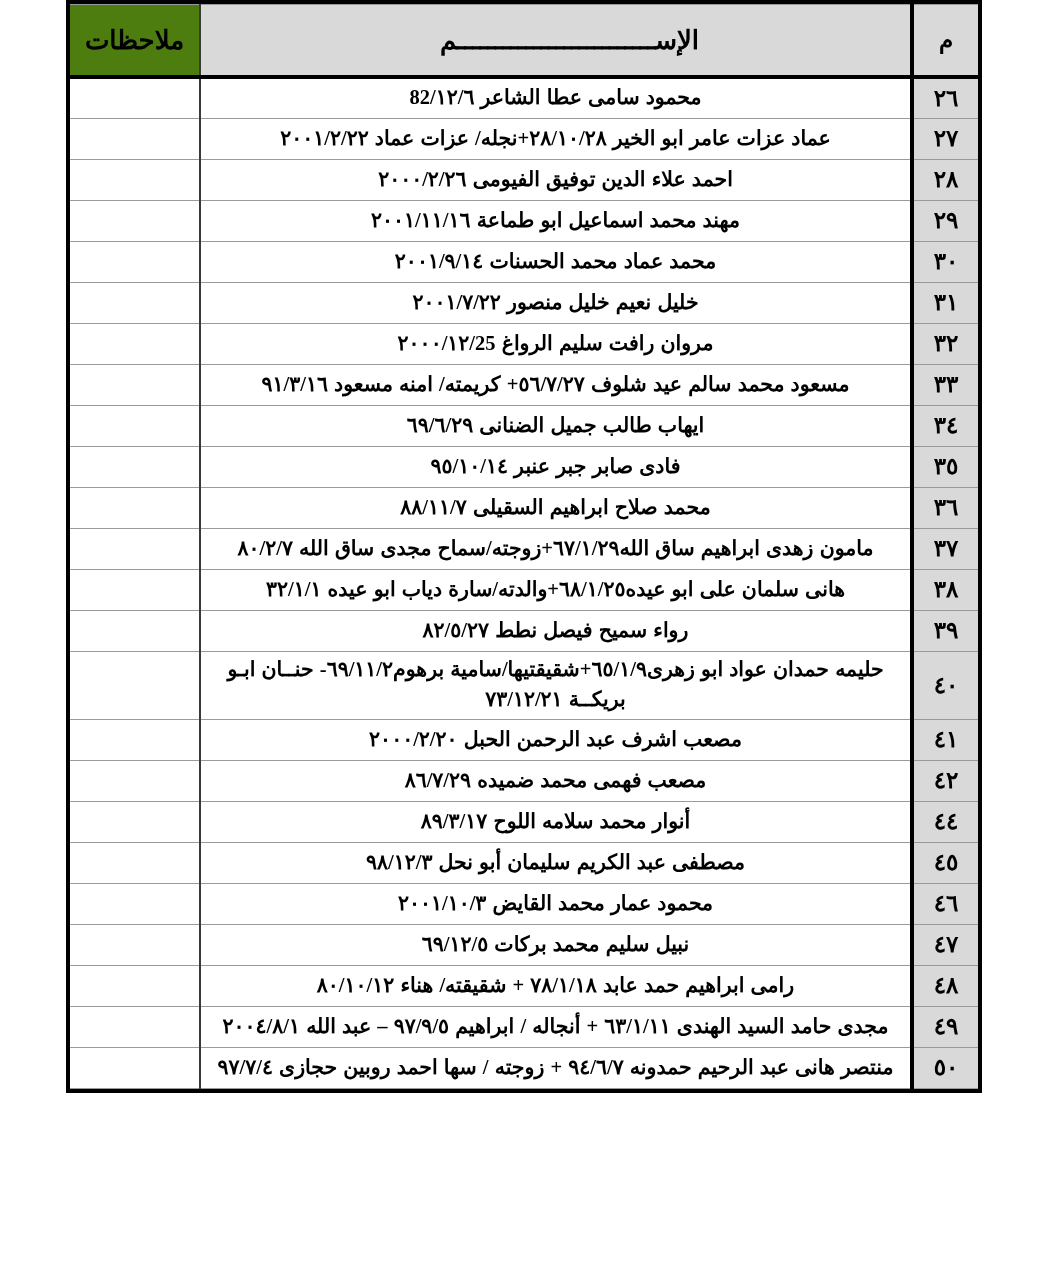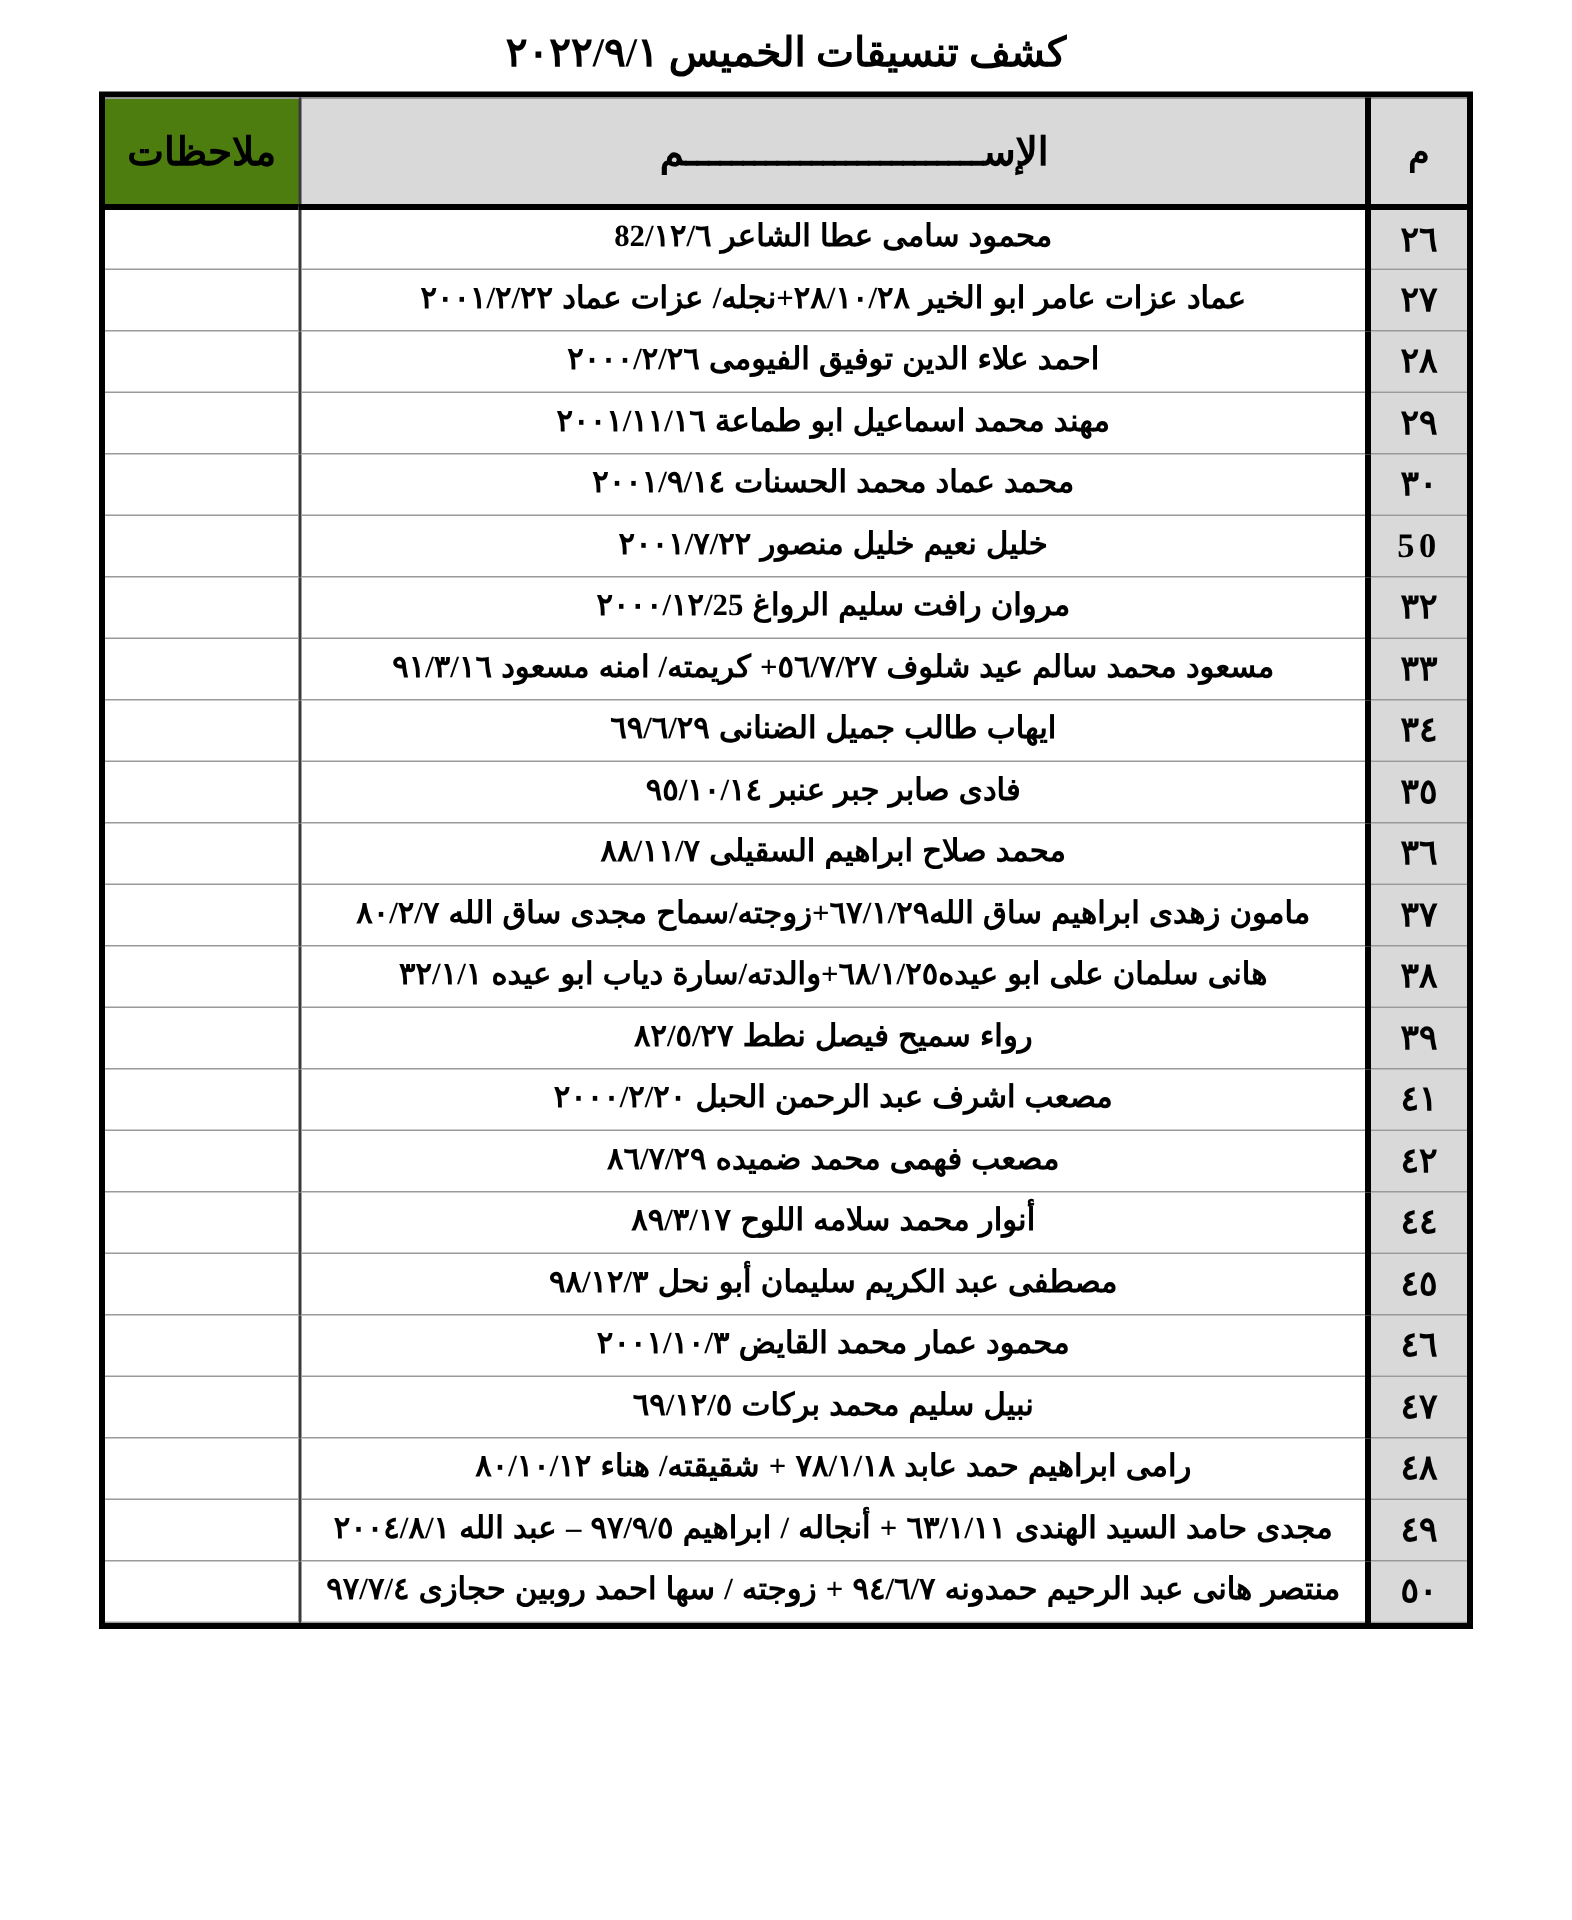--- a/index.html
+++ b/index.html
@@ -106,21 +106,20 @@
   }
   td.notes { height: 100%; }
   tbody tr { height: 41px; }
   tbody tr.tall { height: 68px; }
 </style>
 </head>
 <body>
 
 <div class="page">
 
-  <div class="doc-title">كشف تنسيقات الخميس ٢٠٢٢/٩/١</div>
 
   <div class="table-wrap">
     <table class="listing">
       <colgroup>
         <col class="c-num">
         <col class="c-name">
         <col class="c-notes">
       </colgroup>
       <thead>
         <tr>
@@ -149,21 +148,21 @@
             <td class="num">٢٩</td>
             <td class="name">مهند محمد اسماعيل ابو طماعة ٢٠٠١/١١/١٦</td>
             <td class="notes"></td>
           </tr>
           <tr>
             <td class="num">٣٠</td>
             <td class="name">محمد عماد محمد الحسنات ٢٠٠١/٩/١٤</td>
             <td class="notes"></td>
           </tr>
           <tr>
-            <td class="num">50</td>
+            <td class="num">٣١</td>
             <td class="name">خليل نعيم خليل منصور ٢٠٠١/٧/٢٢</td>
             <td class="notes"></td>
           </tr>
           <tr>
             <td class="num">٣٢</td>
             <td class="name">مروان رافت سليم الرواغ ٢٠٠٠/١٢/25</td>
             <td class="notes"></td>
           </tr>
           <tr>
             <td class="num">٣٣</td>
@@ -191,20 +190,25 @@
             <td class="notes"></td>
           </tr>
           <tr>
             <td class="num">٣٨</td>
             <td class="name">هانى سلمان على ابو عيده٦٨/١/٢٥+والدته/سارة دياب ابو عيده ٣٢/١/١</td>
             <td class="notes"></td>
           </tr>
           <tr>
             <td class="num">٣٩</td>
             <td class="name">رواء سميح فيصل نطط ٨٢/٥/٢٧</td>
+            <td class="notes"></td>
+          </tr>
+          <tr class="tall">
+            <td class="num">٤٠</td>
+            <td class="name">حليمه حمدان عواد ابو زهرى٦٥/١/٩+شقيقتيها/سامية برهوم٦٩/١١/٢- حنــان ابـو بريكــة ٧٣/١٢/٢١</td>
             <td class="notes"></td>
           </tr>
           <tr>
             <td class="num">٤١</td>
             <td class="name">مصعب اشرف عبد الرحمن الحبل ٢٠٠٠/٢/٢٠</td>
             <td class="notes"></td>
           </tr>
           <tr>
             <td class="num">٤٢</td>
             <td class="name">مصعب فهمى محمد ضميده ٨٦/٧/٢٩</td>

